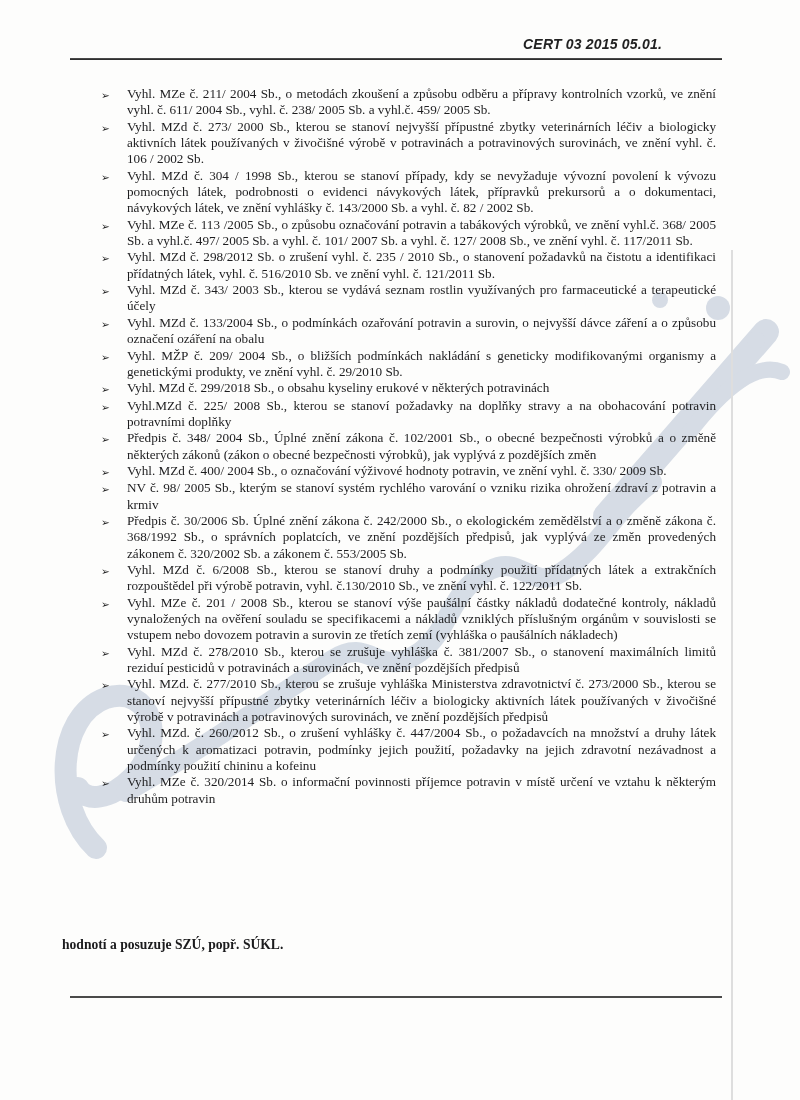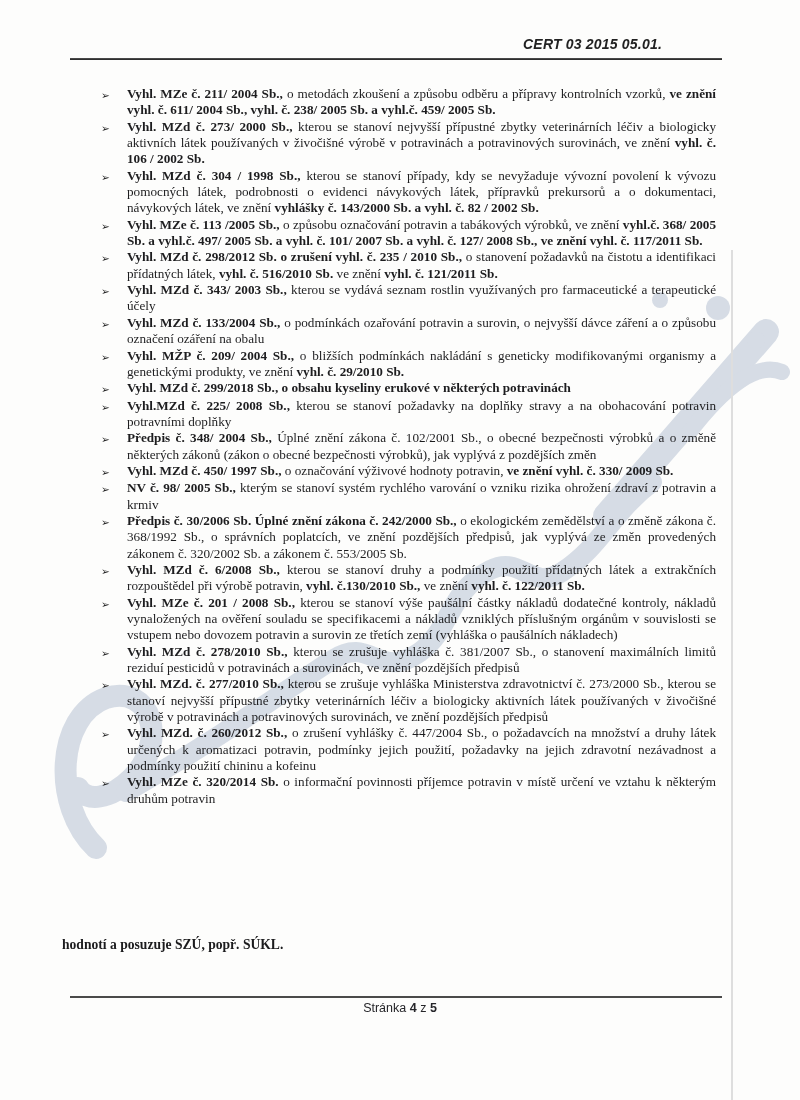--- a/index.html
+++ b/index.html
@@ -45,21 +45,21 @@
     font-size:10.5px;line-height:16.35px;
     padding-top:1px;color:#222;
   }
   .reg-text{
     flex:1;
     text-align:justify;
     font-size:13.2px;
     line-height:16.35px;
     color:var(--ink);
   }
-  .b{font-weight:bold;}
+  .b{font-weight:normal;}
   .footer-note{
     position:absolute;left:62px;top:936px;width:656px;
     font-weight:bold;font-size:13.6px;line-height:17.5px;
     color:#1b1b1d;
   }
   .footer-rule{
     position:absolute;left:70px;top:996px;width:652px;height:1.5px;
     background:#4a4a4a;
   }
   .page-footer{
@@ -134,21 +134,21 @@
       <div class="reg-item">
         <span class="bullet">➢</span>
         <div class="reg-text"><span class="b">Vyhl.MZd č. 225/ 2008 Sb., </span><span>kterou se stanoví požadavky na doplňky stravy a na obohacování potravin potravními doplňky</span></div>
       </div>
       <div class="reg-item">
         <span class="bullet">➢</span>
         <div class="reg-text"><span class="b">Předpis č. 348/ 2004 Sb., </span><span>Úplné znění zákona č. 102/2001 Sb., o obecné bezpečnosti výrobků a o změně některých zákonů (zákon o obecné bezpečnosti výrobků), jak vyplývá z pozdějších změn</span></div>
       </div>
       <div class="reg-item">
         <span class="bullet">➢</span>
-        <div class="reg-text"><span class="b">Vyhl. MZd č. 450/ 1997 Sb., </span><span>o označování výživové hodnoty potravin, </span><span class="b">ve znění vyhl. č. 330/ 2009 Sb.</span></div>
+        <div class="reg-text"><span class="b">Vyhl. MZd č. 400/ 2004 Sb., </span><span>o označování výživové hodnoty potravin, </span><span class="b">ve znění vyhl. č. 330/ 2009 Sb.</span></div>
       </div>
       <div class="reg-item">
         <span class="bullet">➢</span>
         <div class="reg-text"><span class="b">NV č. 98/ 2005 Sb., </span><span>kterým se stanoví systém rychlého varování o vzniku rizika ohrožení zdraví z potravin a krmiv</span></div>
       </div>
       <div class="reg-item">
         <span class="bullet">➢</span>
         <div class="reg-text"><span class="b">Předpis č. 30/2006 Sb. Úplné znění zákona č. 242/2000 Sb., </span><span>o ekologickém zemědělství a o změně zákona č. 368/1992 Sb., o správních poplatcích, ve znění pozdějších předpisů, jak vyplývá ze změn provedených zákonem č. 320/2002 Sb. a zákonem č. 553/2005 Sb.</span></div>
       </div>
       <div class="reg-item">
@@ -176,21 +176,15 @@
         <div class="reg-text"><span class="b">Vyhl. MZe č. 320/2014 Sb. </span><span>o informační povinnosti příjemce potravin v místě určení ve vztahu k některým druhům potravin</span></div>
       </div>
     </div>
 
   <div class="footer-note">
       <div>hodnotí a posuzuje SZÚ, popř. SÚKL.</div>
     </div>
 
   <div class="footer-rule"></div>
 
-  <div class="page-footer">
-    <span>Stránka</span>
-    <span class="b">4</span>
-    <span>z</span>
-    <span class="b">5</span>
-  </div>
 
   <div class="scan-edge"></div>
 </div>
 
 </body></html>

